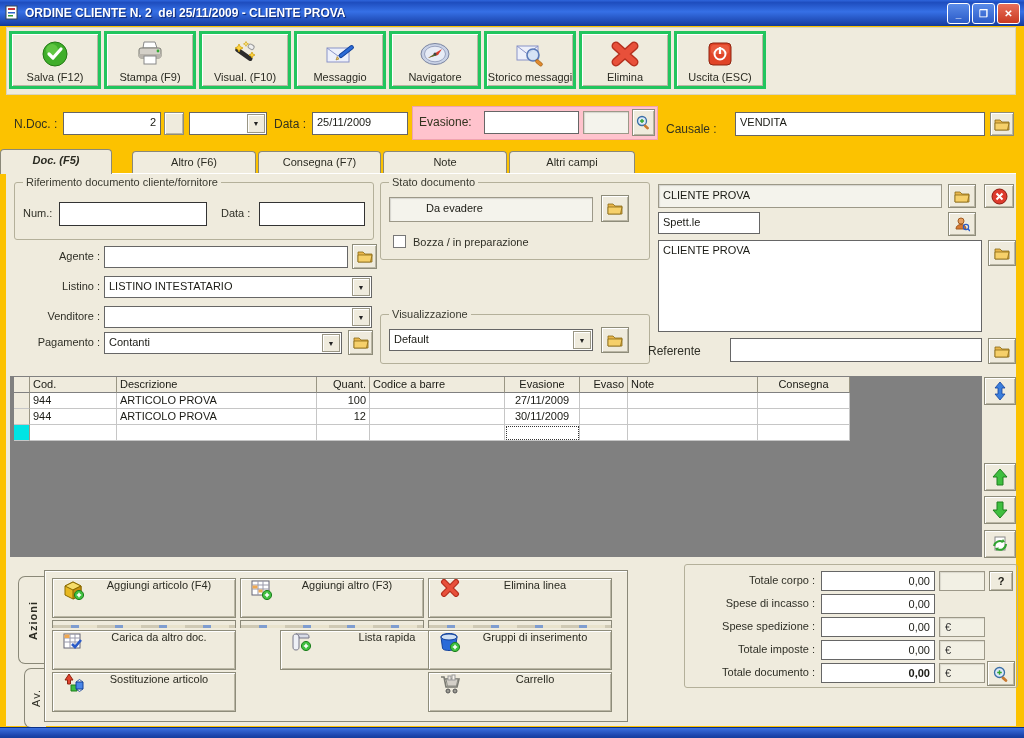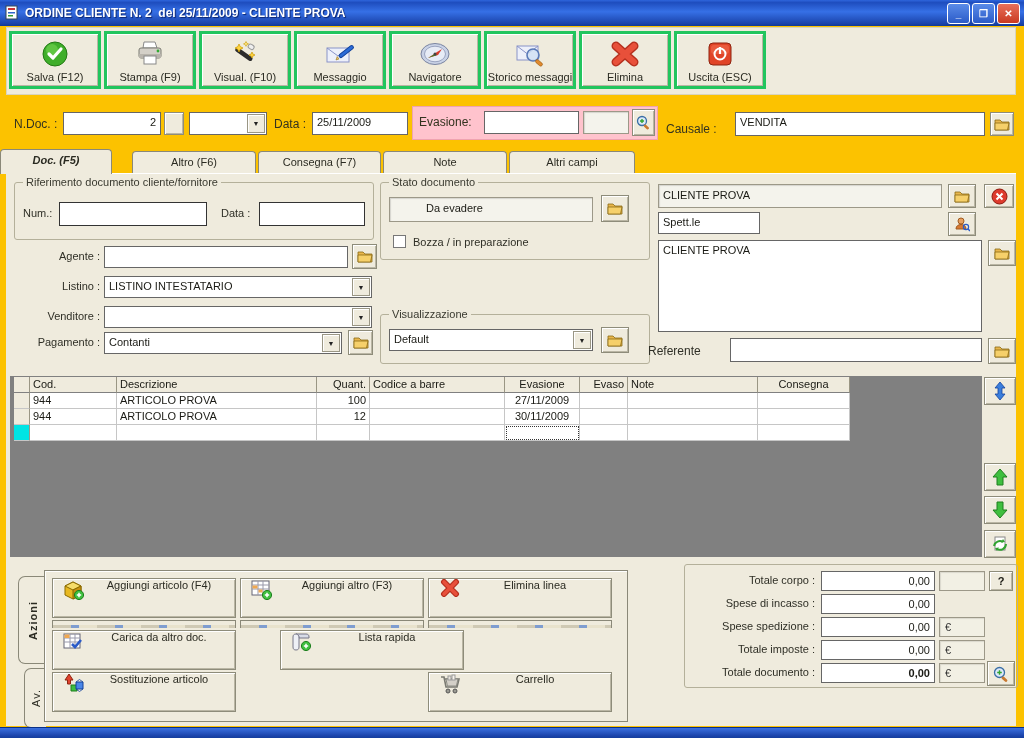--- a/index.html
+++ b/index.html
@@ -508,20 +508,31 @@
       <span class="ic">
         <svg width="24" height="22" viewBox="0 0 24 22">
             <path d="M6 3h10c2 0 3 1 3 3v1H9c0-2-1-4-3-4z" fill="#D8DCE8" stroke="#778"></path>
             <path d="M6 3c2 0 3 2 3 4v9c0 2-1 3-3 3s-3-1-3-3V6c0-2 1-3 3-3z" fill="#EEF0F6" stroke="#778"></path>
             <circle cx="16" cy="15" r="4.6" fill="#3FBF3F" stroke="#1F7F1F"></circle>
             <path d="M13.8 15h4.4M16 12.8v4.4" stroke="#fff" stroke-width="1.5"></path>
           </svg>
       </span>
         <span class="lb">Lista rapida</span>
     </div>
+    <div class="abtn raised" style="left:422px;top:456px;">
+      <span class="ic">
+        <svg width="24" height="22" viewBox="0 0 24 22">
+            <path d="M3 6c0-2 3-3.5 8-3.5S19 4 19 6l-1.5 11c0 1.5-2.5 2.5-6.5 2.5S4.5 18.5 4.5 17z" fill="#2B6BD8" stroke="#14439C"></path>
+            <ellipse cx="11" cy="6" rx="8" ry="3" fill="#CFE0F4" stroke="#14439C"></ellipse>
+            <circle cx="17" cy="16" r="4.6" fill="#3FBF3F" stroke="#1F7F1F"></circle>
+            <path d="M14.8 16h4.4M17 13.8v4.4" stroke="#fff" stroke-width="1.5"></path>
+          </svg>
+      </span>
+        <span class="lb">Gruppi di inserimento</span>
+    </div>
 
     <div class="abtn raised" style="left:46px;top:498px;">
       <span class="ic">
         <svg width="24" height="22" viewBox="0 0 24 22">
             <path d="M7 1l4 6H8.5v4h-3V7H3z" fill="#E0432F" stroke="#8E2410"></path>
             <path d="M9 12h6v6H9z" fill="#3FBF3F" stroke="#1F7F1F"></path>
             <path d="M14 9h7v7h-7z" fill="#4A86E8" stroke="#14439C"></path>
             <path d="M14 9l3.5-2.5L21 9M14 16l3.5 2.5L21 16" fill="none" stroke="#14439C" stroke-width=".8"></path>
           </svg>
       </span>

